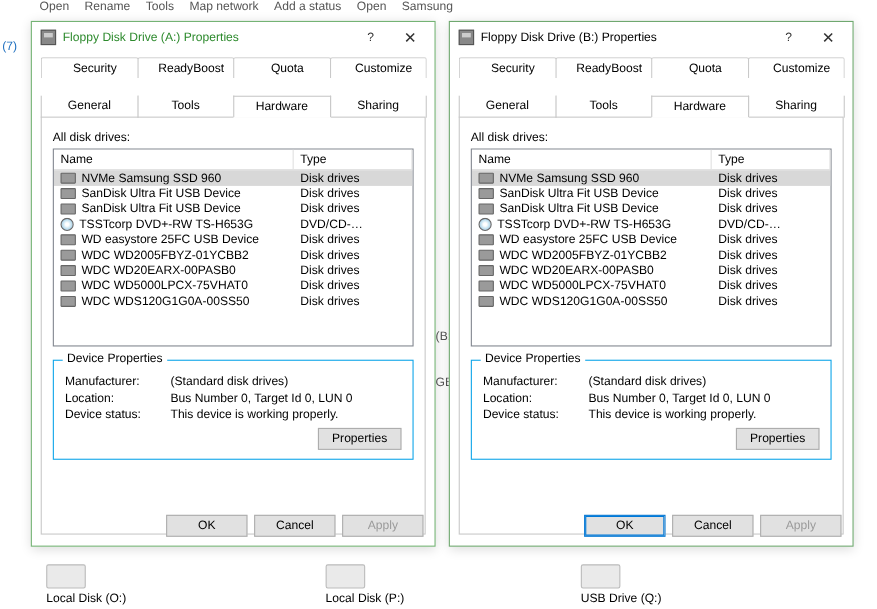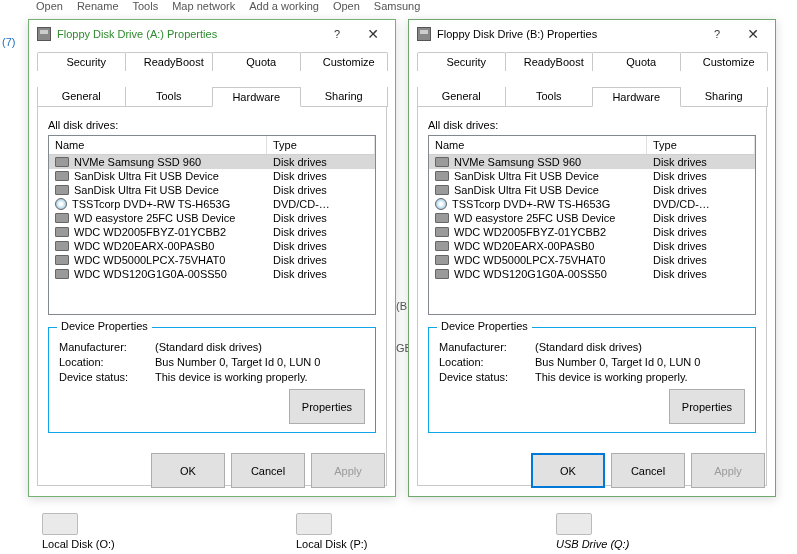--- a/index.html
+++ b/index.html
@@ -46,32 +46,32 @@
   .lv-row.selected { background:#d8d8d8;}
   .lv-row .c1 { flex:0 0 218px; padding-left:6px; display:flex; align-items:center; white-space:nowrap; overflow:hidden;}
   .lv-row .c2 { flex:1; padding-left:6px; white-space:nowrap; overflow:hidden; text-overflow:ellipsis;}
   .dev-ico { width:14px; height:10px; background:#9a9a9a; border:1px solid #666; margin-right:5px; border-radius:1px; flex-shrink:0;}
   .dev-ico.cd { border-radius:50%; width:12px; height:12px; background:radial-gradient(circle,#fff 20%, #bde 60%, #89b 100%);}
   .groupbox { border:1px solid #0ea5e9; margin-top:12px; padding:10px 10px 8px 10px; position:relative;}
   .groupbox .legend { position:absolute; top:-8px; left:8px; background:#fff; padding:0 4px;}
   .proprow { display:flex; margin:3px 0;}
   .proprow .k { flex:0 0 96px;}
   .proprow .v { flex:1;}
-  .btn { min-width:74px; height:35px; border:1px solid #adadad; background:#e1e1e1; padding:0 12px; margin-left:6px;}
+  .btn { min-width:74px; height:20px; border:1px solid #adadad; background:#e1e1e1; padding:0 12px; margin-left:6px;}
   .btn.default { border:1px solid #0078d7; box-shadow: inset 0 0 0 1px #0078d7;}
   .btn.disabled { color:#9a9a9a;}
   .prop-btn-row { display:flex; justify-content:flex-end; margin-top:6px;}
   .dlg-buttons { position:absolute; right:10px; bottom:8px; display:flex;}
   .bg-mid-icons { position:absolute; left:396px; top:300px; width:60px;}
   .bg-mid-icons div { margin-bottom:30px; color:#555;}
 </style>
 </head>
 <body>
 
-<div class="bg-toolbar" id="bg-toolbar"><span>Open</span><span>Rename</span><span>Tools</span><span>Map network</span><span>Add a working</span><span>Open</span><span>Samsung</span></div>
+<div class="bg-toolbar" id="bg-toolbar"><span>Open</span><span>Rename</span><span>Tools</span><span>Map network</span><span>Add a status</span><span>Open</span><span>Samsung</span></div>
 <div class="bg-left">
   <div>(7)</div>
 </div>
 <div class="bg-mid-icons">
   <div>(B:)</div>
   <div>GB</div>
 </div>
 
 <div id="dialogs-container">
     <div class="dialog a">
@@ -312,17 +312,17 @@
 
 <div class="bg-icons" id="bg-drives" style="left:36px; bottom:4px;">
     <div class="drive-thumb" style="position: absolute; left: 260px; bottom: 0px;">
       <div class="thumb"></div>
       <div>Local Disk (P:)</div>
     </div>
     <div class="drive-thumb" style="position: absolute; left: 6px; bottom: 0px;">
       <div class="thumb"></div>
       <div>Local Disk (O:)</div>
     </div>
-    <div class="drive-thumb" style="position: absolute; left: 520px; bottom: 0px; font-style: italic;">
+    <div class="drive-thumb" style="position: absolute; left: 492px; bottom: 0px;">
       <div class="thumb"></div>
       <div>USB Drive (Q:)</div>
     </div>
   </div>
 
 </body></html>

